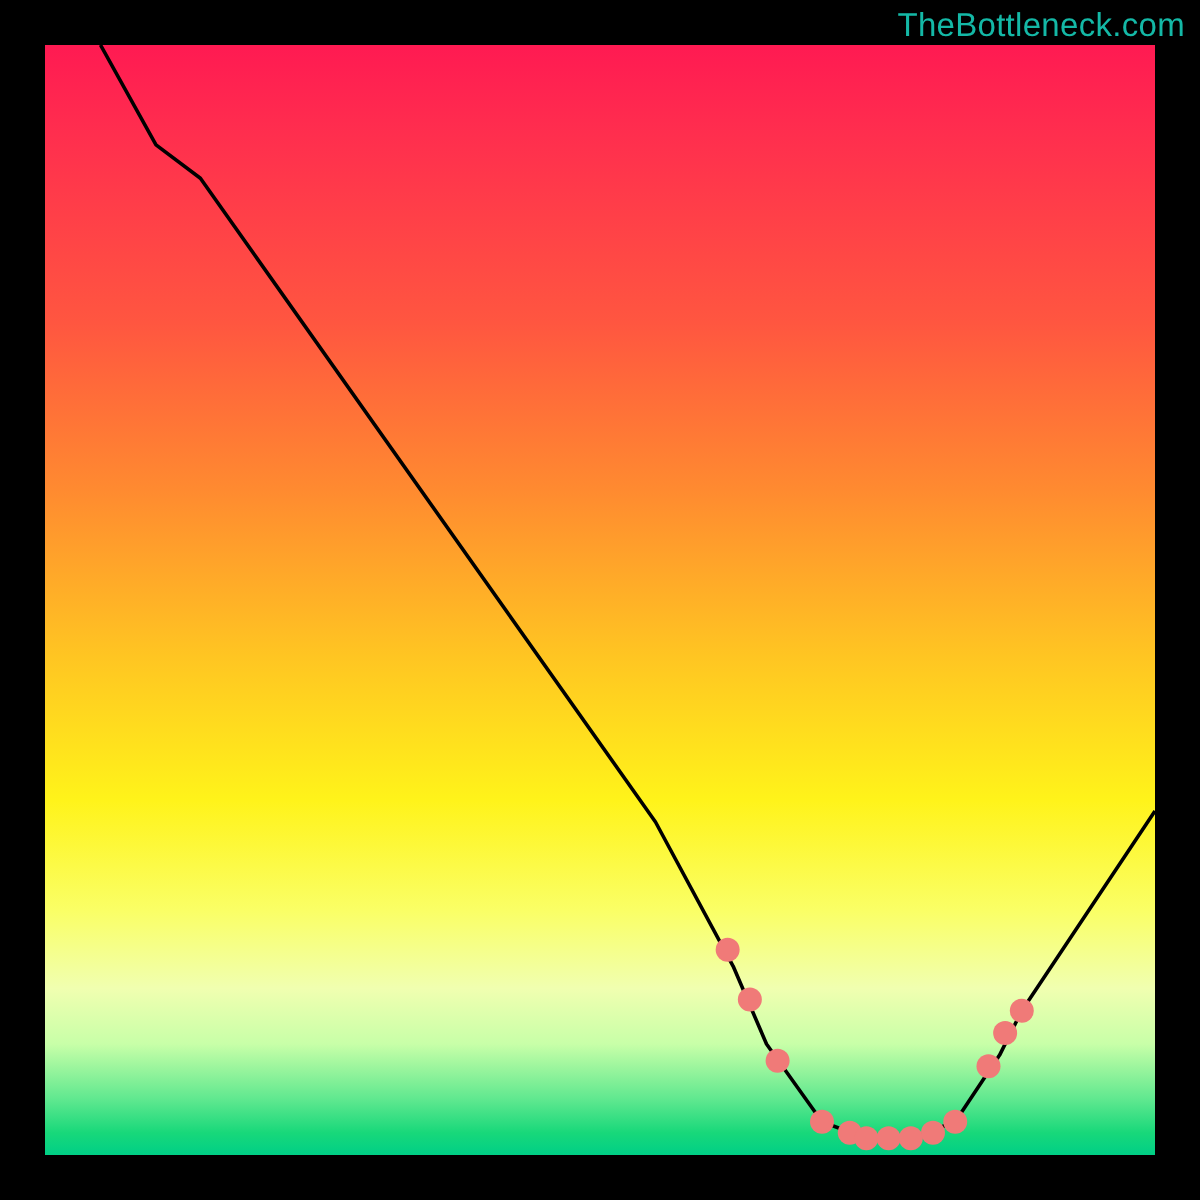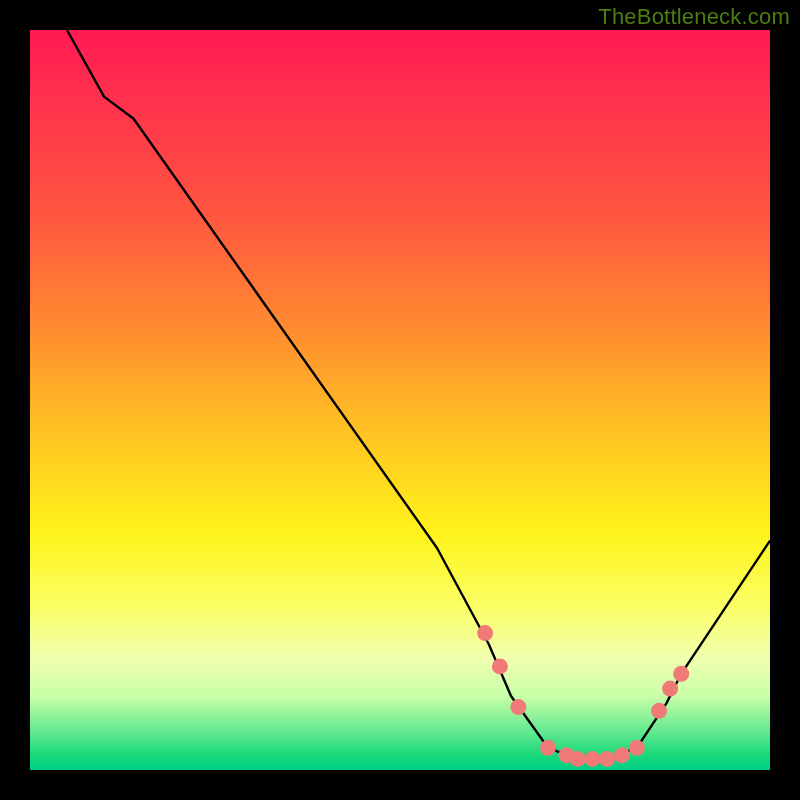--- a/index.html
+++ b/index.html
@@ -47,21 +47,21 @@
     width: 740px;
     height: 740px;
     pointer-events: none;
   }
   .attribution {
     position: absolute;
     top: 4px;
     right: 10px;
     font-family: Arial, Helvetica, sans-serif;
     font-size: 22px;
-    color: #4d7c0f;
+    color: #14b8a6;
     letter-spacing: 0.2px;
   }
 </style>
 </head>
 <body>
 
 <div class="frame">
   <div class="plot"></div>
 
   <svg class="overlay" viewBox="0 0 740 740">

